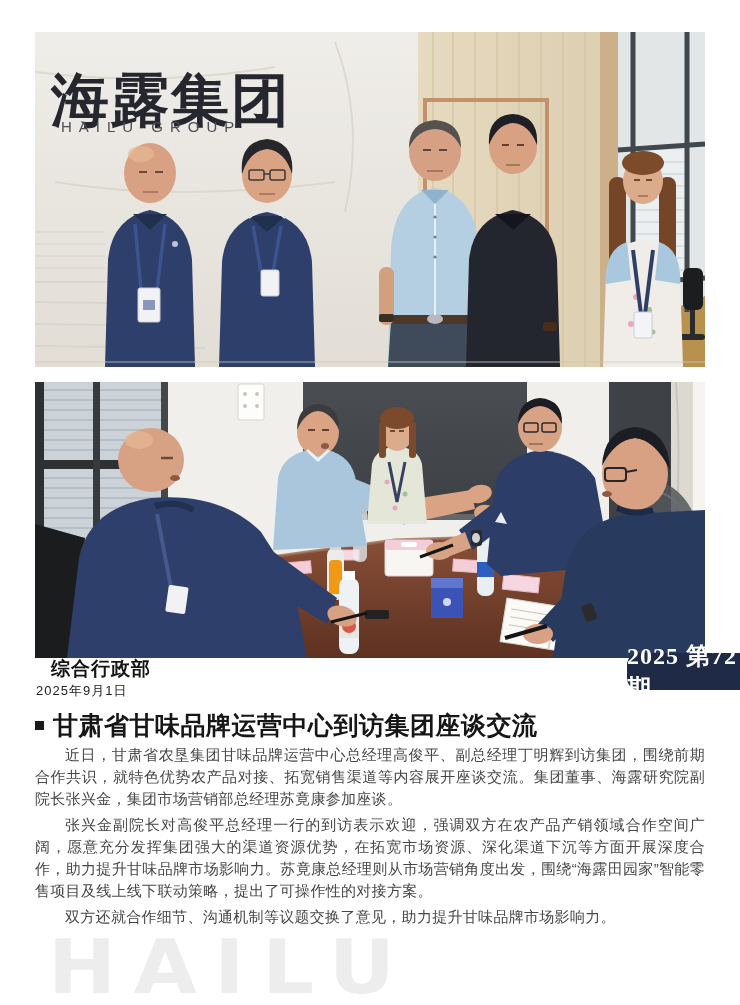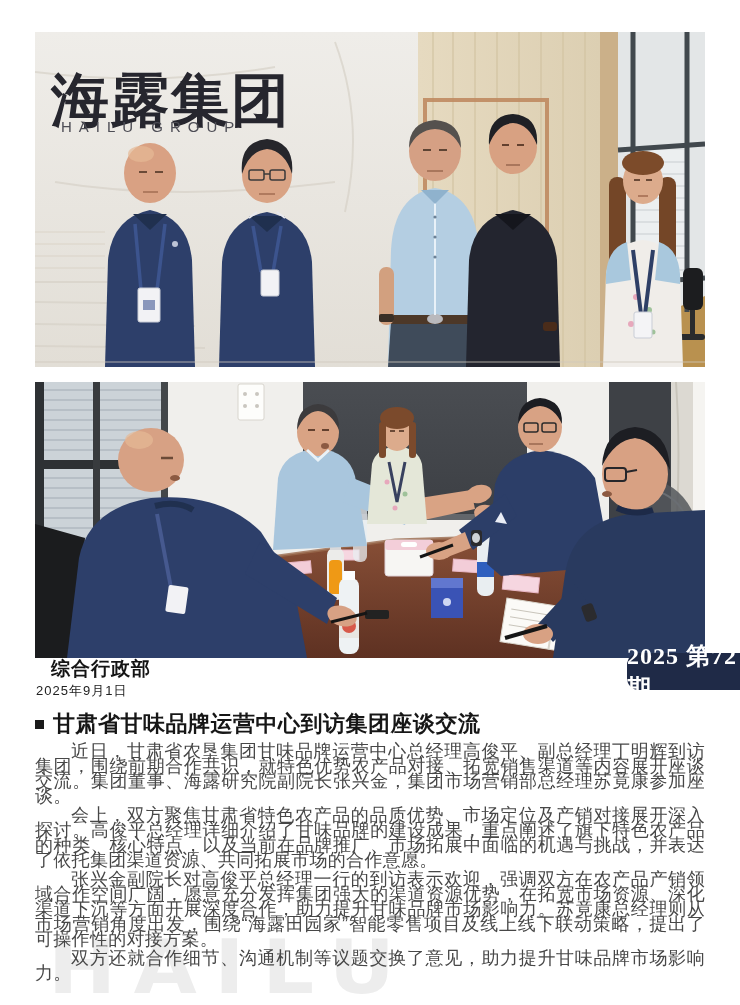--- a/index.html
+++ b/index.html
@@ -29,28 +29,28 @@
     display:flex;align-items:center;justify-content:center;
     font-family:"Liberation Serif","DejaVu Serif",serif;
     font-weight:bold;font-size:24px;color:#ffffff;letter-spacing:1px;margin-left:44px;
   }
   .title-row{
     position:absolute;left:35px;top:709px;width:670px;
     display:flex;align-items:center;z-index:2;
   }
   .title-bullet{width:9px;height:9px;background:#1a1a1a;margin-right:9px;flex:0 0 auto;}
   .title-row h1{
-    margin:0;font-size:22px;font-weight:bold;color:#161616;letter-spacing:.5px;
+    margin:0;font-size:25px;font-weight:bold;color:#161616;letter-spacing:.5px;
     font-family:"Liberation Sans","DejaVu Sans",sans-serif;
   }
   .article{
     position:absolute;left:35px;top:744px;width:670px;z-index:2;
   }
   .article p{
-    margin:0 0 4px 0;font-size:18px;line-height:15px;color:#474747;
+    margin:0 0 4px 0;font-size:15px;line-height:22px;color:#474747;
     text-align:justify;text-indent:2em;letter-spacing:.3px;
   }
   .watermark{
     position:absolute;left:48px;top:924px;z-index:1;
     font-size:74px;font-weight:900;color:#ededed;letter-spacing:16px;
     font-family:"DejaVu Sans","Liberation Sans",sans-serif;
     transform:scaleX(1.1);transform-origin:left top;white-space:nowrap;
     user-select:none;
   }
 </style>
@@ -421,18 +421,17 @@
 
   <div class="watermark">HAILU</div>
 
   <div class="title-row">
     <span class="title-bullet"></span>
     <h1>甘肃省甘味品牌运营中心到访集团座谈交流</h1>
   </div>
 
   <section class="article">
     <p>近日，甘肃省农垦集团甘味品牌运营中心总经理高俊平、副总经理丁明辉到访集团，围绕前期合作共识，就特色优势农产品对接、拓宽销售渠道等内容展开座谈交流。集团董事、海露研究院副院长张兴金，集团市场营销部总经理苏竟康参加座谈。</p>
-    <p>会上，双方聚焦甘肃省特色农产品的品质优势、市场定位及产销对接展开深入探讨。高俊平总经理详细介绍了甘味品牌的建设成果，重点阐述了旗下特色农产品的种类、核心特点，以及当前在品牌推广、市场拓展中面临的机遇与挑战，并表达了依托集团渠道资源、共同拓展市场的合作意愿。</p>
     <p>张兴金副院长对高俊平总经理一行的到访表示欢迎，强调双方在农产品产销领域合作空间广阔，愿意充分发挥集团强大的渠道资源优势，在拓宽市场资源、深化渠道下沉等方面开展深度合作，助力提升甘味品牌市场影响力。苏竟康总经理则从市场营销角度出发，围绕“海露田园家”智能零售项目及线上线下联动策略，提出了可操作性的对接方案。</p>
     <p>双方还就合作细节、沟通机制等议题交换了意见，助力提升甘味品牌市场影响力。</p>
   </section>
 
 </div>
 
 </body></html>

